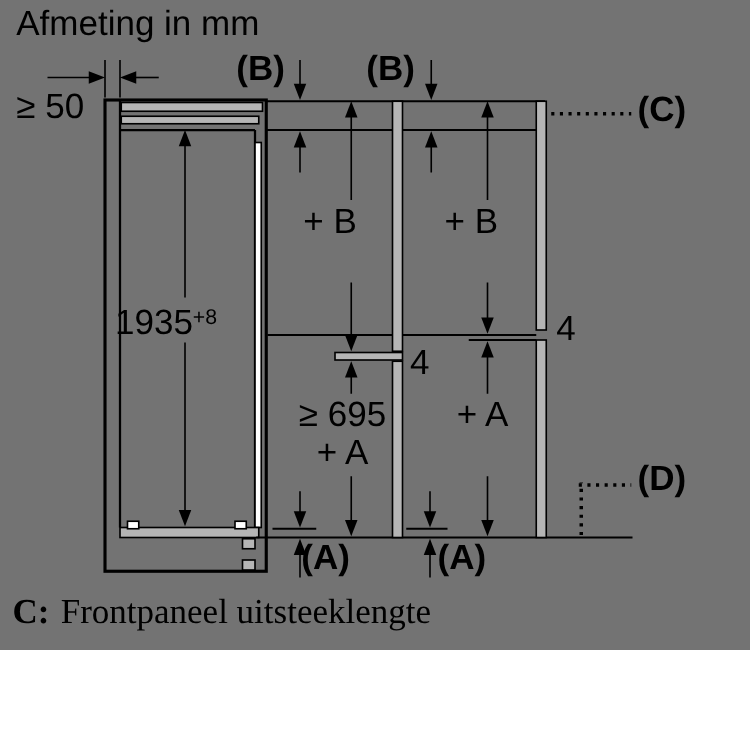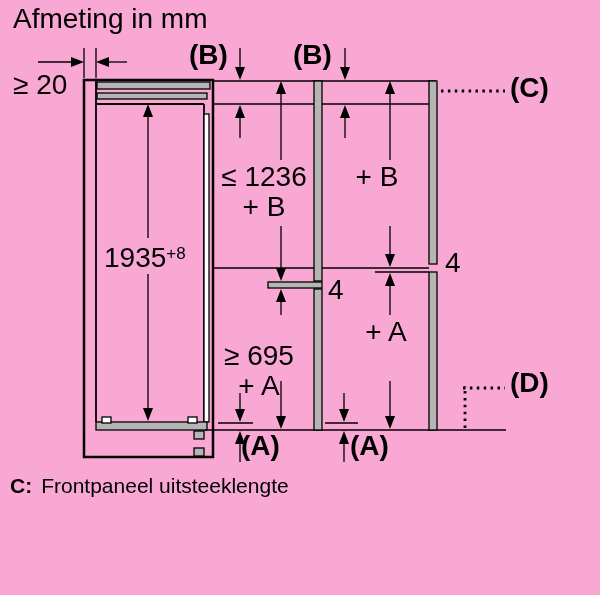--- a/index.html
+++ b/index.html
@@ -1,25 +1,25 @@
 <!DOCTYPE html>
 <html><head>
 <meta charset="utf-8">
 <style>
   html,body{margin:0;padding:0;background:#fff;}
   #stage{
-    position:relative;width:600px;height:595px;background:#f9a8d4;
+    position:relative;width:600px;height:520px;background:#737373;
     font-family:"Liberation Sans",sans-serif;color:#000;overflow:hidden;
   }
   #diagram-svg{position:absolute;left:0;top:0;}
   .lbl{position:absolute;white-space:nowrap;font-size:28px;line-height:30px;}
   .bold{font-weight:bold;}
   .dim2{position:absolute;width:110px;text-align:center;font-size:28px;line-height:30px;}
   .sup{font-size:17px;vertical-align:8px;letter-spacing:0;}
-  .legend-row{position:absolute;left:10px;font-size:21px;white-space:nowrap;}
+  .legend-row{position:absolute;left:10px;font-size:28px;white-space:nowrap;font-family:Liberation Serif, serif;}
   .legend-key{font-weight:bold;margin-right:9px;}
 </style>
 </head>
 <body>
 
 <div id="stage">
 
   <svg id="diagram-svg" width="600" height="600" viewBox="0 0 600 600">
 
     <g stroke="#000" fill="none">
@@ -117,39 +117,38 @@
 
       <line x1="344" y1="393" x2="344" y2="410"></line>
       <line x1="344" y1="443" x2="344" y2="462"></line>
       <polygon points="344,422 339,409 349,409" fill="#000" stroke="none"></polygon>
       <polygon points="344,431 339,444 349,444" fill="#000" stroke="none"></polygon>
     </g>
   </svg>
 
   <div class="lbl" style="left:13px;top:4px;">Afmeting in mm</div>
 
-  <div class="lbl" style="left:13px;top:70px;">≥ 20</div>
+  <div class="lbl" style="left:13px;top:70px;">≥ 50</div>
 
   <div class="lbl bold" style="left:189px;top:40px;">(B)</div>
   <div class="lbl bold" style="left:293px;top:40px;">(B)</div>
   <div class="lbl bold" style="left:510px;top:73px;">(C)</div>
   <div class="lbl bold" style="left:510px;top:368px;">(D)</div>
   <div class="lbl bold" style="left:241px;top:431px;">(A)</div>
   <div class="lbl bold" style="left:350px;top:431px;">(A)</div>
 
-  <div class="lbl" style="left:104px;top:239px;"><span>1935</span><span class="sup">+8</span></div>
+  <div class="lbl" style="left:92px;top:239px;"><span>1935</span><span class="sup">+8</span></div>
 
   <div class="dim2" style="left:209px;top:162px;">
-    <div>≤ 1236</div>
     <div>+ B</div>
   </div>
   <div class="dim2" style="left:322px;top:162px;">
     <div>+ B</div>
   </div>
-  <div class="dim2" style="left:204px;top:317px;margin-top:24px;">
+  <div class="dim2" style="left:219px;top:317px;">
     <div>≥ 695</div>
     <div>+ A</div>
   </div>
   <div class="dim2" style="left:331px;top:317px;">
     <div>+ A</div>
   </div>
 
   <div class="lbl" style="left:328px;top:275px;">4</div>
   <div class="lbl" style="left:445px;top:248px;">4</div>
 

